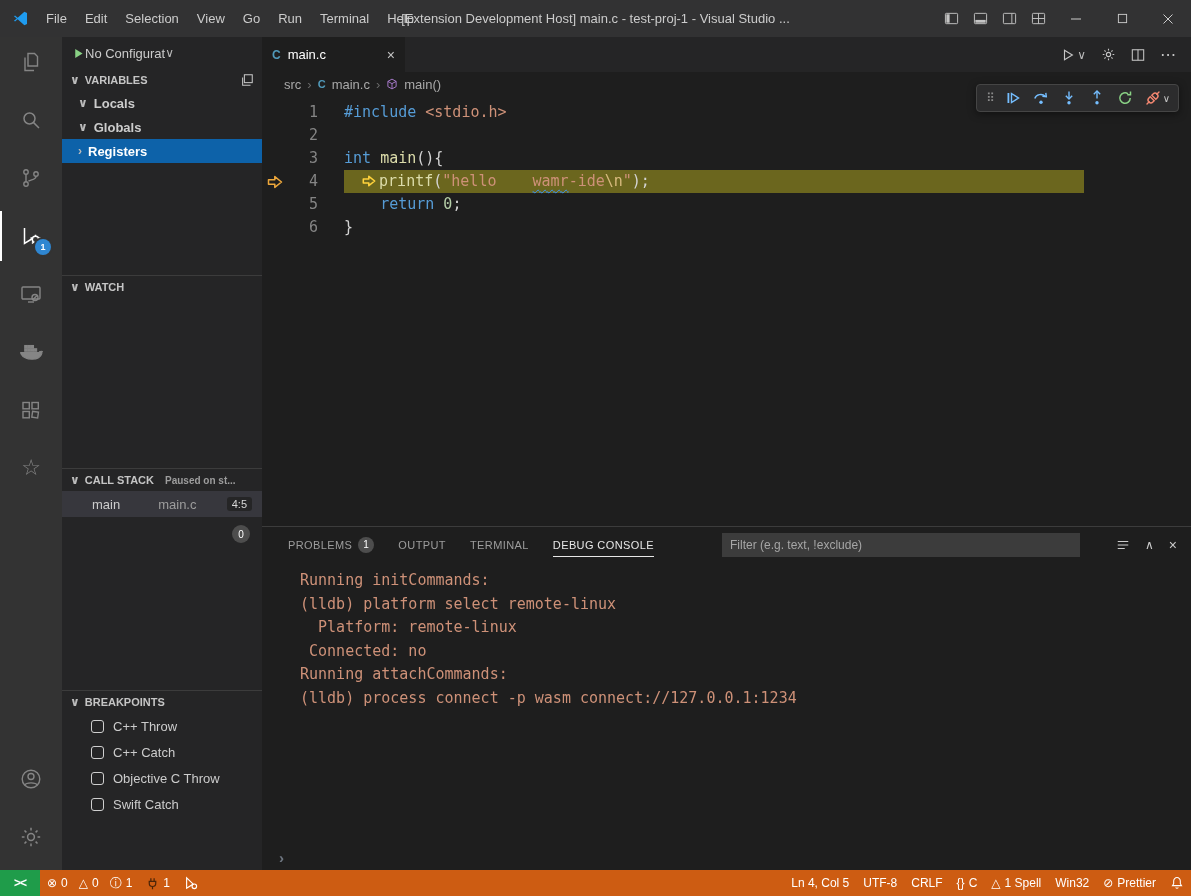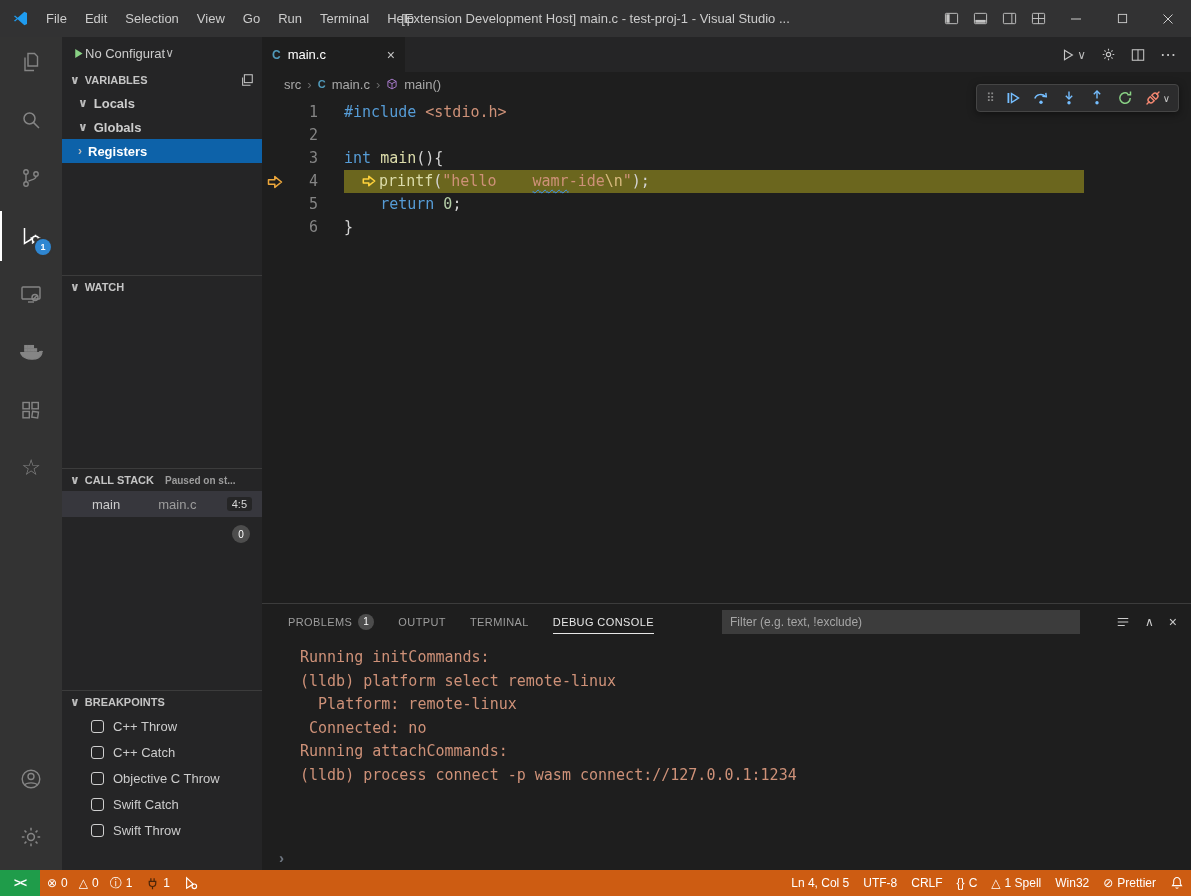--- a/index.html
+++ b/index.html
@@ -86,21 +86,21 @@
   .spell { text-decoration:underline; text-decoration-style:wavy; text-decoration-color:#3794ff; text-decoration-thickness:1px; text-underline-offset:3px;margin-left:27px; }
   .inline-bp { display:inline-block; vertical-align:-2px; margin-right:3px; }
 
   
   .debug-toolbar { position:absolute; top:47px; right:12px; height:28px; background:#2c2c2d; border:1px solid #454545; border-radius:4px; box-shadow:0 2px 8px rgba(0,0,0,.45); display:flex; align-items:center; padding:0 5px; z-index:5; }
   .dt-grip { color:#8a8a8a; font-size:12px; padding:0 4px; cursor:grab; }
   .dt-btn { width:28px; height:26px; display:flex; align-items:center; justify-content:center; }
   .dt-chev { color:#c5c5c5; font-size:10px; padding-right:3px; margin-left:-4px; }
 
   
-  .panel { height:267px; flex:none; display:flex; flex-direction:column; border-top:1px solid #3c3c3c; background:#1e1e1e; }
+  .panel { height:344px; flex:none; display:flex; flex-direction:column; border-top:1px solid #3c3c3c; background:#1e1e1e; }
   .panel-header { height:35px; flex:none; display:flex; align-items:center; gap:24px; padding-left:26px; }
   .panel-tab { height:100%; display:flex; align-items:center; gap:6px; font-size:11px; letter-spacing:.4px; color:#9d9d9d; position:relative; }
   .panel-tab.active { color:#e7e7e7; }
   .panel-tab.active::after { content:""; position:absolute; left:0; right:0; bottom:5px; height:1px; background:#e7e7e7; }
   .badge { min-width:16px; height:16px; border-radius:9px; background:#4d4d4d; color:#ffffff; font-size:10px; display:flex; align-items:center; justify-content:center; padding:0 4px; }
   .filter-input { margin-left:auto; width:358px; height:24px; background:#3c3c3c; border:0; outline:0; color:#cccccc; font-size:12px; padding:0 8px; font-family:inherit; }
   .filter-input::placeholder { color:#a6a6a6; }
   .panel-actions { display:flex; align-items:center; gap:15px; padding:0 14px 0 12px; color:#cccccc; }
   .pa-glyph { font-size:12px; }
   .console { flex:1; padding:7px 0 0 38px; font-family:"DejaVu Sans Mono","Liberation Mono",monospace; font-size:15px; line-height:23.5px; color:var(--console-text); white-space:pre; overflow:hidden; }
@@ -346,24 +346,20 @@
             <span class="checkbox"></span>
             <span>C++ Catch</span>
           </div>
           <div class="bp-row">
             <span class="checkbox"></span>
             <span>Objective C Throw</span>
           </div>
           <div class="bp-row">
             <span class="checkbox"></span>
             <span>Swift Catch</span>
-          </div>
-          <div class="bp-row">
-            <span class="checkbox"></span>
-            <span>Swift Throw</span>
           </div>
         </div>
     </div>
   </aside>
 
   <section class="editor-col">
 
     <div class="tabbar">
       <div class="tab">
         <span class="file-ico-c">C</span>

